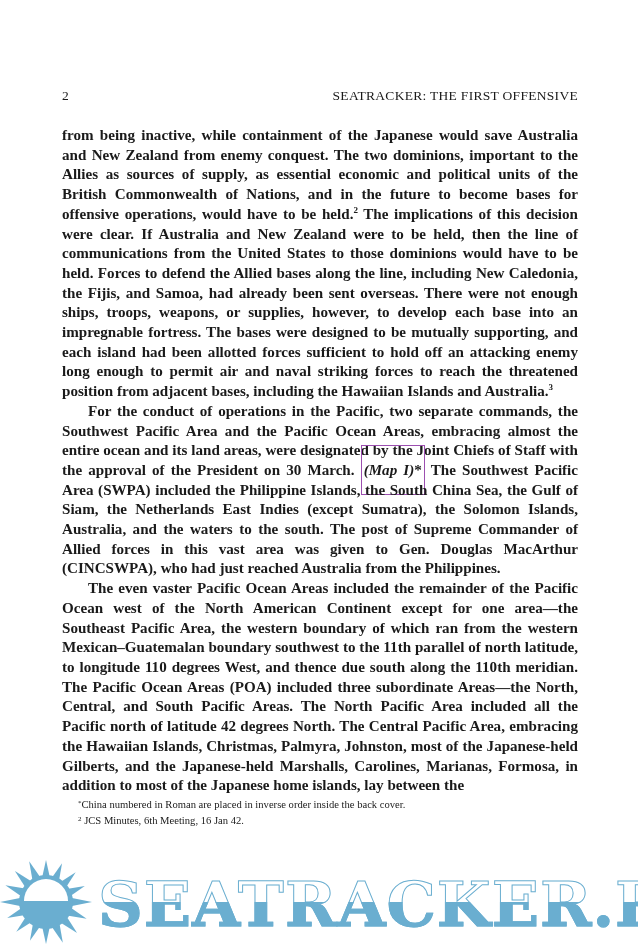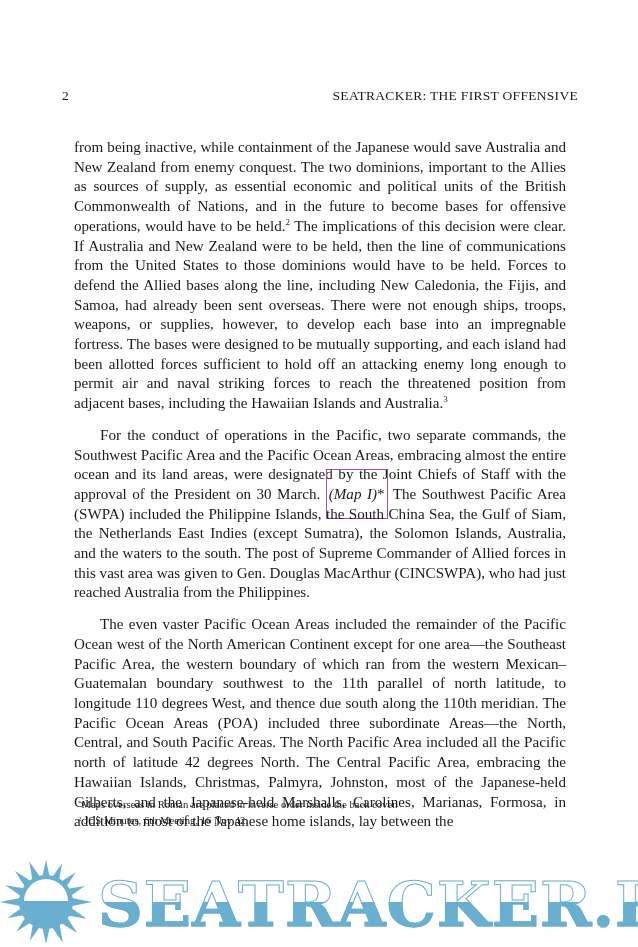--- a/index.html
+++ b/index.html
@@ -4,21 +4,21 @@
 <style>
   html, body { margin: 0; padding: 0; background: #ffffff; }
   body { width: 638px; height: 947px; position: relative; overflow: hidden;
          font-family: "Liberation Serif", "DejaVu Serif", serif; color: #1a1a1a; }
   .running-head { position: absolute; top: 88px; left: 62px; width: 516px; height: 20px;
                   font-size: 13.5px; letter-spacing: 0.3px; }
   .running-head .pno { position: absolute; left: 0; top: 0; }
   .running-head .title { position: absolute; right: 0; top: 0; }
   .body-text { position: absolute; top: 126px; left: 62px; width: 516px; font-size: 15.1px;
                line-height: 19.7px; text-align: justify; }
-  .body-text p { margin: 12px; }
+  .body-text p { margin: 0; font-weight: bold; }
   .body-text p.indent { text-indent: 26px; }
   sup { font-size: 9px; line-height: 0; vertical-align: 6px; }
   .map-ref { border: 1px solid #9c4fb0; padding: 16px 2px; font-style: italic; }
   .map-ref .star { font-style: normal; }
   .footnotes { position: absolute; top: 796px; left: 62px; width: 516px; font-size: 10.6px;
                line-height: 15px; text-align: justify; }
   .footnotes p { margin: 0; text-indent: 16px; }
   .footnotes .fn-mark { font-size: 7px; vertical-align: 3px; }
   .watermark { position: absolute; top: 860px; left: 0; width: 638px; height: 87px; }
   .wm-text { position: absolute; left: 98px; top: 10px; font-family: "DejaVu Serif", serif;
@@ -35,22 +35,22 @@
   <span class="title">SEATRACKER: THE FIRST OFFENSIVE</span>
 </div>
 
 <div class="body-text">
   <p><span>from being inactive, while containment of the Japanese would save Australia and New Zealand from enemy conquest. The two dominions, important to the Allies as sources of supply, as essential economic and political units of the British Commonwealth of Nations, and in the future to become bases for offensive operations, would have to be held.</span><sup>2</sup><span> The implications of this decision were clear. If Australia and New Zealand were to be held, then the line of communications from the United States to those dominions would have to be held. Forces to defend the Allied bases along the line, including New Caledonia, the Fijis, and Samoa, had already been sent overseas. There were not enough ships, troops, weapons, or supplies, however, to develop each base into an impregnable fortress. The bases were designed to be mutually supporting, and each island had been allotted forces sufficient to hold off an attacking enemy long enough to permit air and naval striking forces to reach the threatened position from adjacent bases, including the Hawaiian Islands and Australia.</span><sup>3</sup></p>
   <p class="indent"><span>For the conduct of operations in the Pacific, two separate commands, the Southwest Pacific Area and the Pacific Ocean Areas, embracing almost the entire ocean and its land areas, were designated by the Joint Chiefs of Staff with the approval of the President on 30 March. </span><span class="map-ref"><span>(Map I)</span><span class="star">*</span></span><span> The Southwest Pacific Area (SWPA) included the Philippine Islands, the South China Sea, the Gulf of Siam, the Netherlands East Indies (except Sumatra), the Solomon Islands, Australia, and the waters to the south. The post of Supreme Commander of Allied forces in this vast area was given to Gen. Douglas MacArthur (CINCSWPA), who had just reached Australia from the Philippines.</span></p>
   <p class="indent">The even vaster Pacific Ocean Areas included the remainder of the Pacific Ocean west of the North American Continent except for one area—the Southeast Pacific Area, the western boundary of which ran from the western Mexican–Guatemalan boundary southwest to the 11th parallel of north latitude, to longitude 110 degrees West, and thence due south along the 110th meridian. The Pacific Ocean Areas (POA) included three subordinate Areas—the North, Central, and South Pacific Areas. The North Pacific Area included all the Pacific north of latitude 42 degrees North. The Central Pacific Area, embracing the Hawaiian Islands, Christmas, Palmyra, Johnston, most of the Japanese-held Gilberts, and the Japanese-held Marshalls, Carolines, Marianas, Formosa, in addition to most of the Japanese home islands, lay between the</p>
 </div>
 
 <div class="footnotes">
-  <p><span class="fn-mark">*</span><span>Maps overseas in Roman are placed in inverse order inside the back cover.</span></p>
-  <p><span class="fn-mark">2</span><span> JCS Minutes, 6th Meeting, 16 Nov 42.</span></p>
+  <p><span class="fn-mark">*</span><span>China numbered in Roman are placed in inverse order inside the back cover.</span></p>
+  <p><span class="fn-mark">2</span><span> JCS Minutes, 6th Meeting, 16 Jan 42.</span></p>
 </div>
 
 <div class="watermark">
   <svg width="96" height="87" viewBox="0 0 96 87" style="position:absolute;left:0;top:0">
     <g fill="#6aaed0" transform="translate(46,42)">
       <polygon points="0,-42 4,-24 -4,-24"></polygon>
       <polygon points="0,42 4,24 -4,24"></polygon>
       <polygon points="-46,0 -26,4 -26,-4"></polygon>
       <polygon points="46,0 26,4 26,-4"></polygon>
       <g transform="rotate(22.5)">

